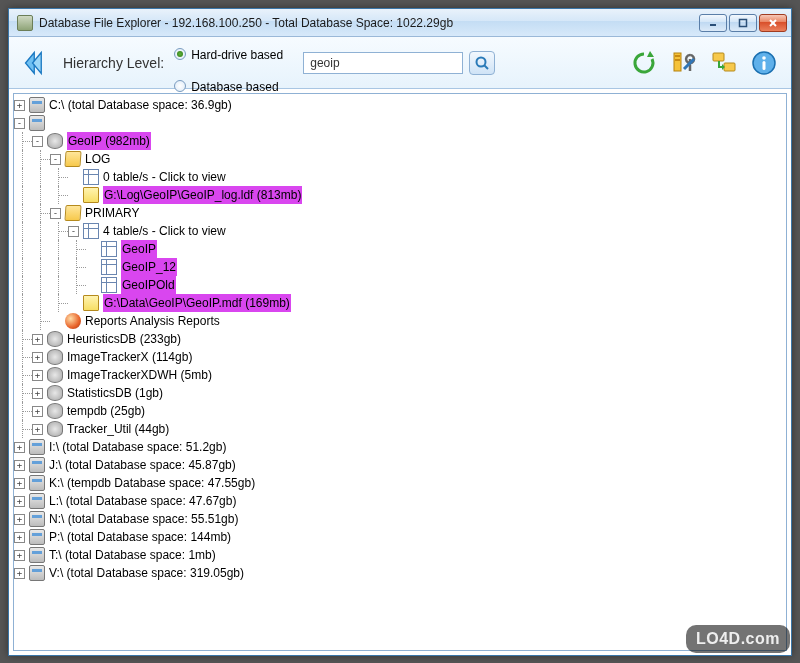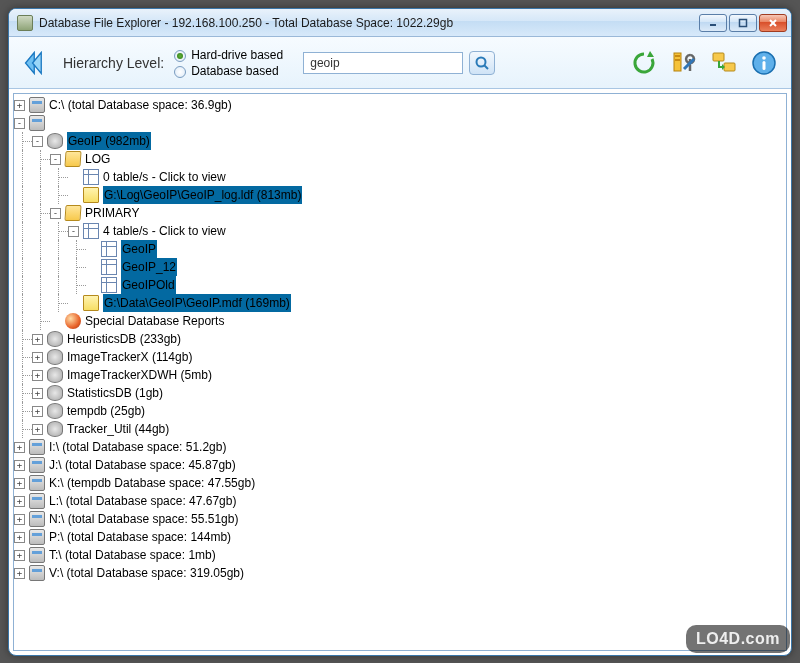--- a/index.html
+++ b/index.html
@@ -10,21 +10,21 @@
     font-size: 12px;
     background: #555;
     overflow: hidden;
   }
   .window {
     position: absolute;
     left: 8px; top: 8px;
     width: 784px; height: 648px;
     background: #fff;
     border: 1px solid #3a76a8;
-    border-radius: 8px;
+    border-radius: 0;
     box-shadow: 0 0 8px rgba(0,0,0,0.4);
     display: flex; flex-direction: column;
     overflow: hidden;
   }
   .titlebar {
     height: 28px;
     background: linear-gradient(#e9f2fb, #d5e7f8 45%, #c4ddf4 46%, #d7e9fa);
     border-bottom: 1px solid #9ab8d8;
     display: flex; align-items: center;
     padding: 0 4px 0 8px;
@@ -60,21 +60,21 @@
     display: flex; align-items: center;
     padding: 0 10px; gap: 10px;
   }
   .back-btn {
     width: 34px; height: 34px; cursor: pointer;
     display: flex; align-items: center; justify-content: center;
   }
   .back-btn svg { width: 28px; height: 28px; }
   .hier-label { color: #333; font-size: 14px; }
   .radio-group { display: flex; flex-direction: column; gap: 2px; }
-  .radio-row { display: flex; align-items: flex-end; gap: 5px; cursor: pointer; }
+  .radio-row { display: flex; align-items: flex-start; gap: 5px; cursor: pointer; margin-top: 16px; }
   .radio {
     width: 12px; height: 12px; border: 1px solid #7a9cc0; border-radius: 50%;
     background: radial-gradient(#fff, #dbe9f7);
     display:flex; align-items:center; justify-content:center;
   }
   .radio.checked::after {
     content:""; width:6px; height:6px; border-radius:50%;
     background: radial-gradient(#61b13a, #2c7a15);
   }
   .search-box {
@@ -125,21 +125,21 @@
   }
   .expander {
     width: 11px; height: 11px;
     border: 1px solid #888; background: #fff;
     font-size: 9px; line-height: 9px; text-align: center;
     margin-right: 4px; cursor: pointer;
     color: #444; font-family: monospace;
   }
   .expander.blank { border: none; background: transparent; }
   .node-icon { width: 16px; height: 16px; margin-right: 4px; display:inline-block; }
-  .hl { background: #0369a1; padding: 0 1px; }
+  .hl { background: #d946ef; padding: 0 1px; }
 
   
   .icon-drive { background: linear-gradient(#e9e9e9,#bcbcbc); border:1px solid #777; border-radius:2px; position:relative; }
   .icon-drive::after { content:""; position:absolute; left:2px; right:2px; top:3px; height:3px; background:#64a0d9; }
   .icon-db { background: radial-gradient(ellipse at center, #e8e8e8, #a8a8a8); border:1px solid #777; border-radius: 50%/35%; }
   .icon-folder-open { background: linear-gradient(#ffe69a,#f7c94c); border:1px solid #b58a1d; border-radius:2px; transform: skewX(-4deg); }
   .icon-file-y { background: linear-gradient(#fff3b0,#f7de65); border:1px solid #b58a1d; border-radius:1px; }
   .icon-table { background:#fff; border:1px solid #6a86b0; position:relative; }
   .icon-table::before { content:""; position:absolute; left:0; right:0; top:4px; border-top:1px solid #6a86b0; }
   .icon-table::after { content:""; position:absolute; top:0; bottom:0; left:4px; border-left:1px solid #6a86b0; }
@@ -329,21 +329,21 @@
         <span class="indent h"></span>
         <span class="expander blank"></span>
         <span class="node-icon icon-file-y"></span>
         <span class="hl">G:\Data\GeoIP\GeoIP.mdf (169mb)</span>
       </div>
       <div class="row">
         <span class="indent"></span>
         <span class="indent h"></span>
         <span class="expander blank"></span>
         <span class="node-icon icon-report"></span>
-        <span>Special Database Reports</span>
+        <span>Reports Analysis Reports</span>
       </div>
       <div class="row">
         <span class="indent h"></span>
         <span class="expander">+</span>
         <span class="node-icon icon-db"></span>
         <span>HeuristicsDB (233gb)</span>
       </div>
       <div class="row">
         <span class="indent h"></span>
         <span class="expander">+</span>

